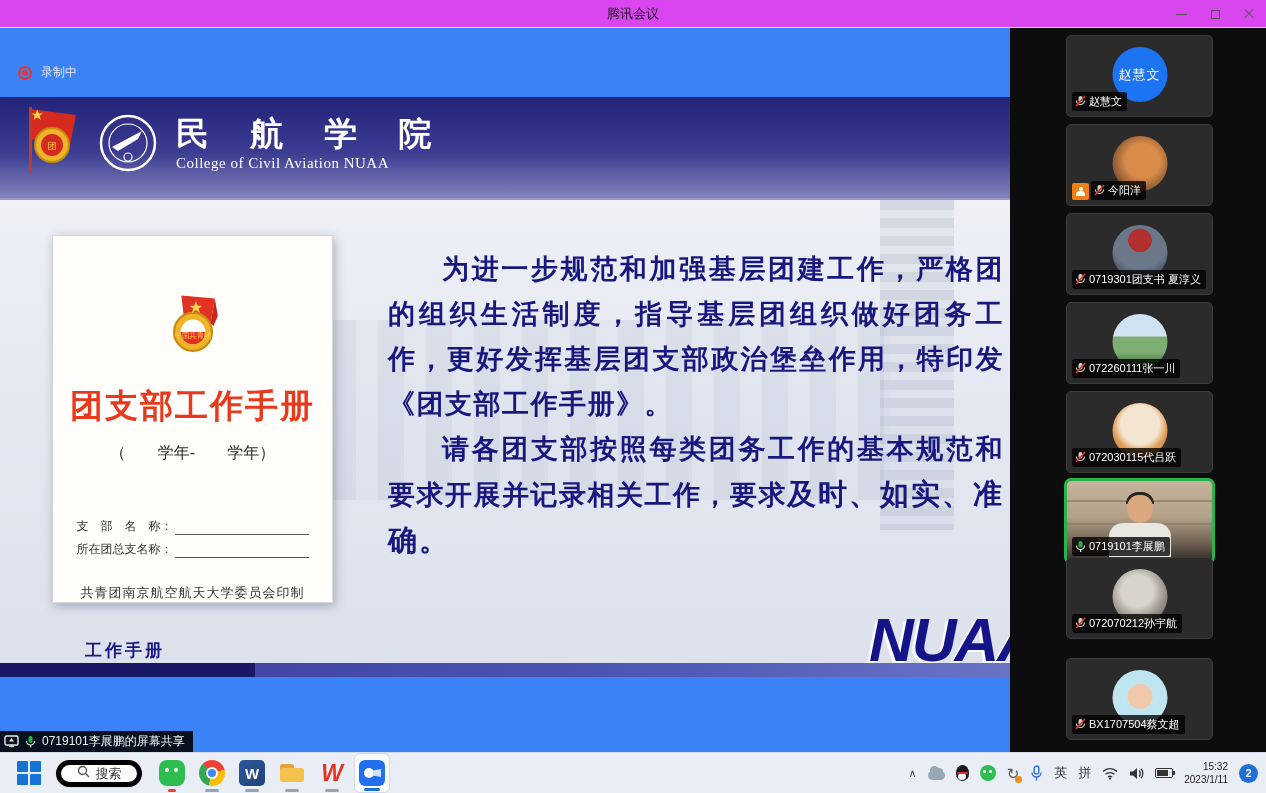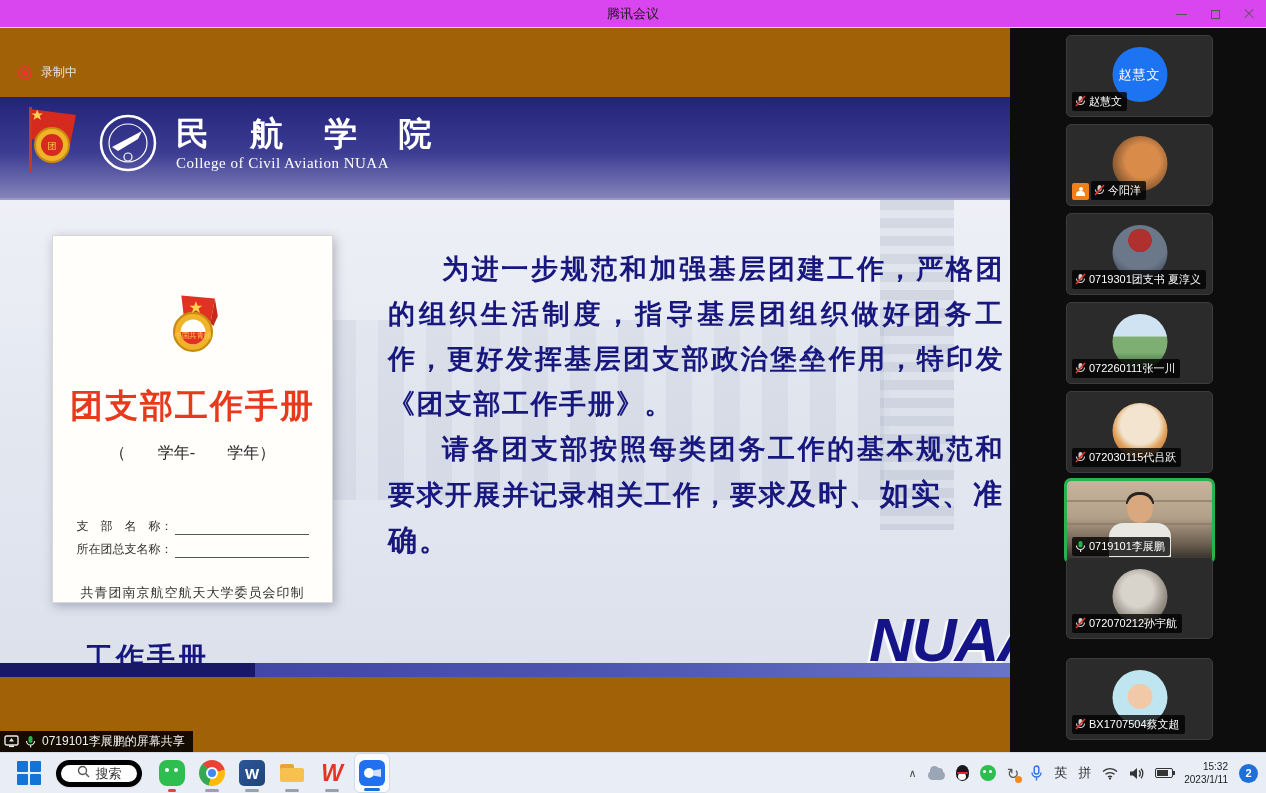--- a/index.html
+++ b/index.html
@@ -16,21 +16,21 @@
   .win-btn { width:34px; height:28px; display:flex; align-items:center; justify-content:center; color:#555; }
   .glyph-min { width:11px; height:1px; background:#555; display:block; }
   .glyph-max { width:9px; height:9px; border:1px solid #555; display:block; }
   .glyph-close { position:relative; width:10px; height:10px; display:block; }
   .glyph-close::before,.glyph-close::after { content:""; position:absolute; left:-1px; top:4px;
         width:12px; height:1px; background:#555; }
   .glyph-close::before { transform:rotate(45deg);} .glyph-close::after { transform:rotate(-45deg);}
 
   
   .app { position:absolute; left:0; top:28px; width:1266px; height:724px; background:#1c1c1c; }
-  .stage { position:absolute; left:0; top:0; width:1010px; height:724px; background:#a16207; }
+  .stage { position:absolute; left:0; top:0; width:1010px; height:724px; background:#3b82f6; }
   .panel { position:absolute; left:1010px; top:0; width:276px; height:724px; background:#0d0d0d; }
 
   
   .recording { position:absolute; left:18px; top:36px; display:flex; align-items:center; gap:9px; }
   .rec-dot { width:14px; height:14px; border:2px solid var(--recording-red,#e03a2f); border-radius:50%;
              display:flex; align-items:center; justify-content:center; }
   .rec-dot::after { content:""; width:6px; height:6px; background:var(--recording-red,#e03a2f); border-radius:50%; }
   .rec-text { color:#e8e8e8; font-size:12px; }
 
   
@@ -66,21 +66,21 @@
   .field-line { flex:1; border-bottom:1px solid #555; height:12px; margin-left:2px; }
   .book-publisher { margin-top:26px; font-size:13px; color:#333; font-family:"Liberation Serif", serif; letter-spacing:1px; }
 
   
   .textblock { position:absolute; left:388px; top:150px; width:616px;
                font-size:27px; font-weight:bold; color:var(--slide-navy,#17177e);
                line-height:45px; letter-spacing:1.5px; text-align:justify; }
   .textblock p { text-indent:2em; margin:0; }
   .emphasis { font-family:"Liberation Serif", serif; font-size:29px; letter-spacing:2px; }
 
-  .slide-footer-label { position:absolute; left:85px; top:542px; font-size:28px; font-weight:bold;
+  .slide-footer-label { position:absolute; left:85px; top:542px; font-size:17px; font-weight:bold;
                         color:var(--slide-navy,#17177e); letter-spacing:3px; }
   .bottombar { position:absolute; left:0; bottom:0; width:100%; height:14px;
                background:linear-gradient(90deg,#3b3b9e 0%, #4c55b0 60%, #6a74c6 100%); }
   .bottombar-progress { position:absolute; left:0; top:0; width:255px; height:100%; background:#181866; }
   .watermark { position:absolute; right:-30px; bottom:2px; font-size:62px; font-weight:900;
                color:#141488; letter-spacing:-2px; font-style:italic;
                text-shadow:-3px 2px 0 rgba(255,255,255,.85); }
 
   
   .share-status { position:absolute; left:0; bottom:0; height:21px; background:rgba(0,0,0,.88);

